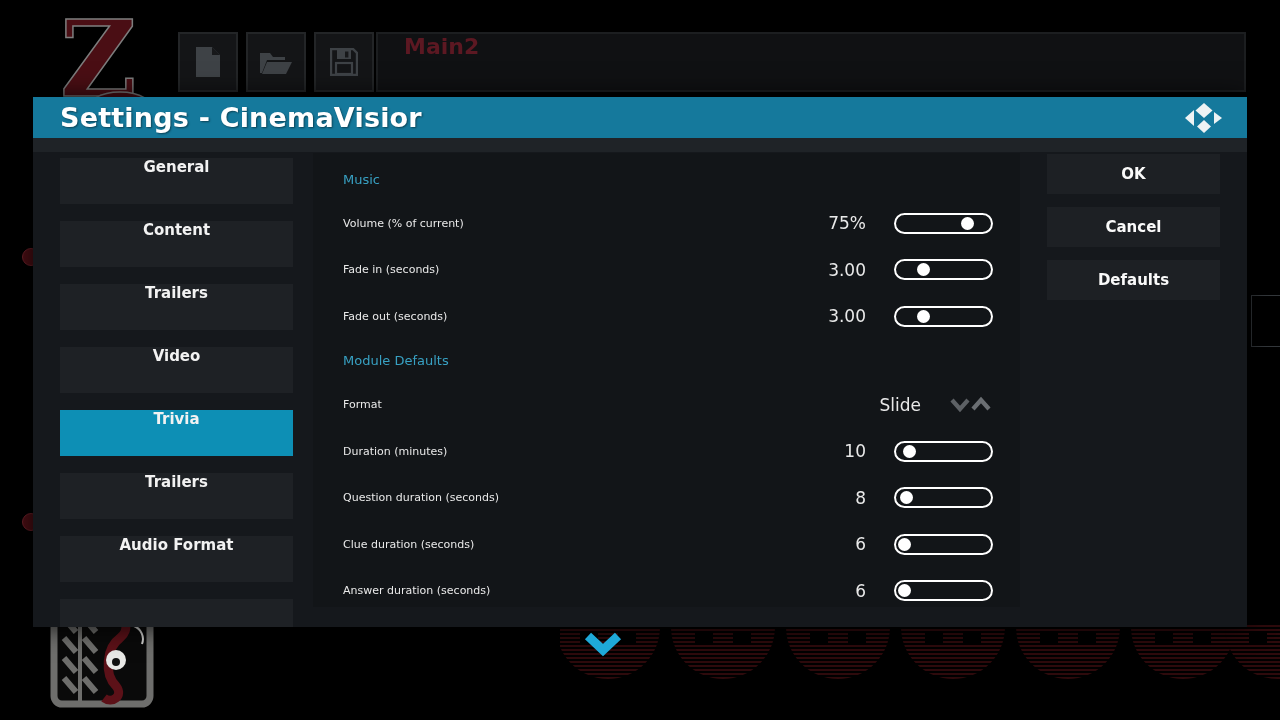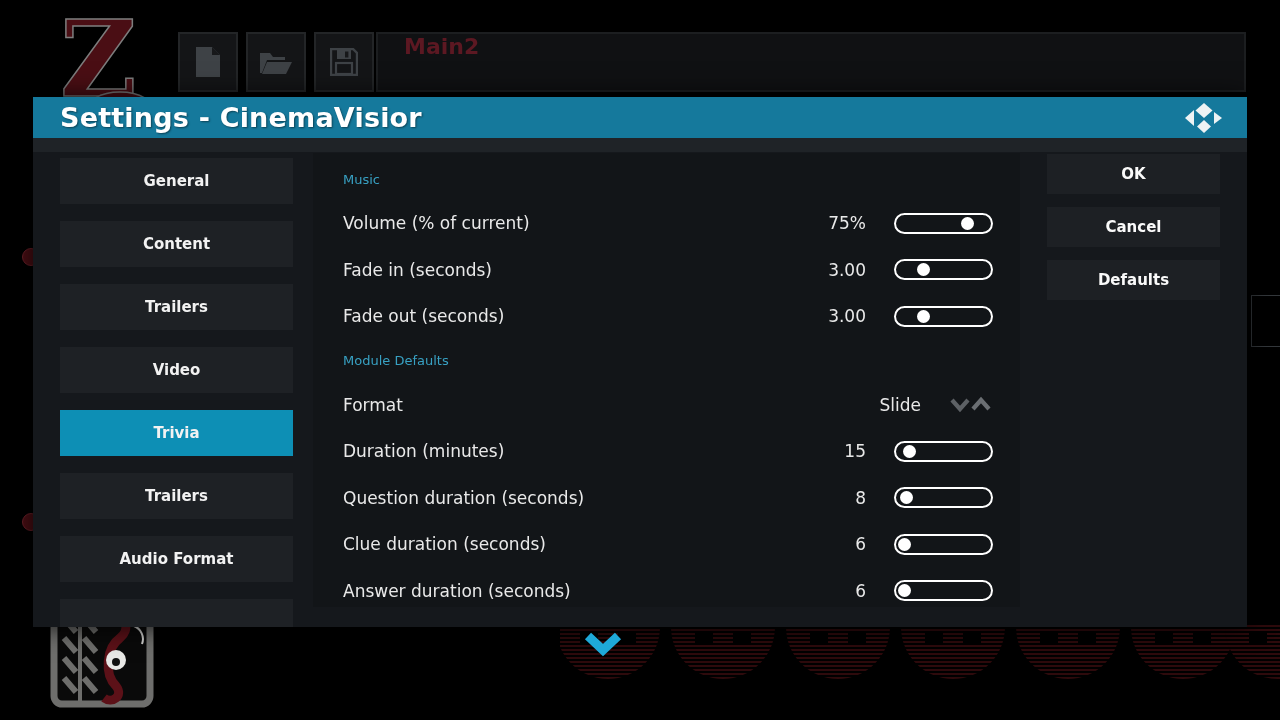--- a/index.html
+++ b/index.html
@@ -27,30 +27,30 @@
        background:#15181c;overflow:hidden;box-shadow:0 0 24px rgba(0,0,0,.85);}
   .titlebar{position:absolute;left:0;top:0;width:100%;height:41px;background:#15799c;
        display:flex;align-items:center;}
   .titlebar .title{margin-left:27px;font-size:27px;font-weight:bold;color:#fff;
        text-shadow:1px 1px 2px rgba(0,0,0,.45);letter-spacing:.2px;}
   .kodi{position:absolute;right:24px;top:6px;}
   .top-strip{position:absolute;left:0;top:41px;width:100%;height:14px;background:#1f2327;}
 
   .sidebar{position:absolute;left:27px;top:61px;width:233px;}
   .cat-btn{width:233px;height:46px;margin-bottom:17px;background:#1e2125;
-       display:flex;align-items:center;justify-content:center;cursor:pointer;}
+       display:flex;align-items:flex-start;justify-content:center;cursor:pointer;}
   .cat-btn.selected{background:#0d8fb5;}
   .cat-btn span{font-size:15px;font-weight:bold;color:#f2f2f2;}
 
   .content{position:absolute;left:280px;top:56px;width:707px;height:454px;
        background:#121518;padding:5px 0 0 0;box-sizing:border-box;}
   .sec-head{height:42px;display:flex;align-items:center;padding-left:30px;
        color:#38a1c3;font-size:13px;}
   .row{height:46.5px;display:flex;align-items:center;padding:0 27px 0 30px;}
-  .row-label{flex:1;font-size:17px;color:#e9e9e9;font-weight:normal;}
+  .row-label{flex:1;font-size:11px;color:#e9e9e9;font-weight:normal;}
   .row-value{font-size:17px;color:#e9e9e9;text-align:right;margin-right:28px;white-space:nowrap;}
   .slider{position:relative;width:99px;height:21px;border:2px solid #fff;border-radius:12px;
        box-sizing:border-box;flex:0 0 auto;cursor:pointer;}
   .knob{position:absolute;top:2px;width:13px;height:13px;border-radius:50%;background:#fff;}
   .spinner{width:44px;display:flex;align-items:center;justify-content:flex-end;cursor:pointer;flex:0 0 auto;}
 
   .actions{position:absolute;left:1014px;top:57px;width:173px;}
   .act-btn{width:173px;height:40px;margin-bottom:13px;background:#1d2024;
        display:flex;align-items:center;justify-content:center;cursor:pointer;}
   .act-btn span{font-size:15px;font-weight:bold;color:#fafafa;}
@@ -207,21 +207,21 @@
         <span class="row-value">Slide</span>
         <div class="spinner">
           <svg width="44" height="17" viewBox="0 0 44 17">
             <polyline points="3,4 11,13 19,4" fill="none" stroke="#5d6165" stroke-width="4.2"></polyline>
             <polyline points="24,13 32,4 40,13" fill="none" stroke="#6b6f73" stroke-width="4.2"></polyline>
           </svg>
         </div>
       </div>
       <div class="row">
         <span class="row-label">Duration (minutes)</span>
-        <span class="row-value">15</span>
+        <span class="row-value">10</span>
         <div class="slider">
           <div class="knob" style="left: calc(14% - 6.5px);"></div>
         </div>
       </div>
       <div class="row">
         <span class="row-label">Question duration (seconds)</span>
         <span class="row-value">8</span>
         <div class="slider">
           <div class="knob" style="left: calc(11% - 6.5px);"></div>
         </div>

